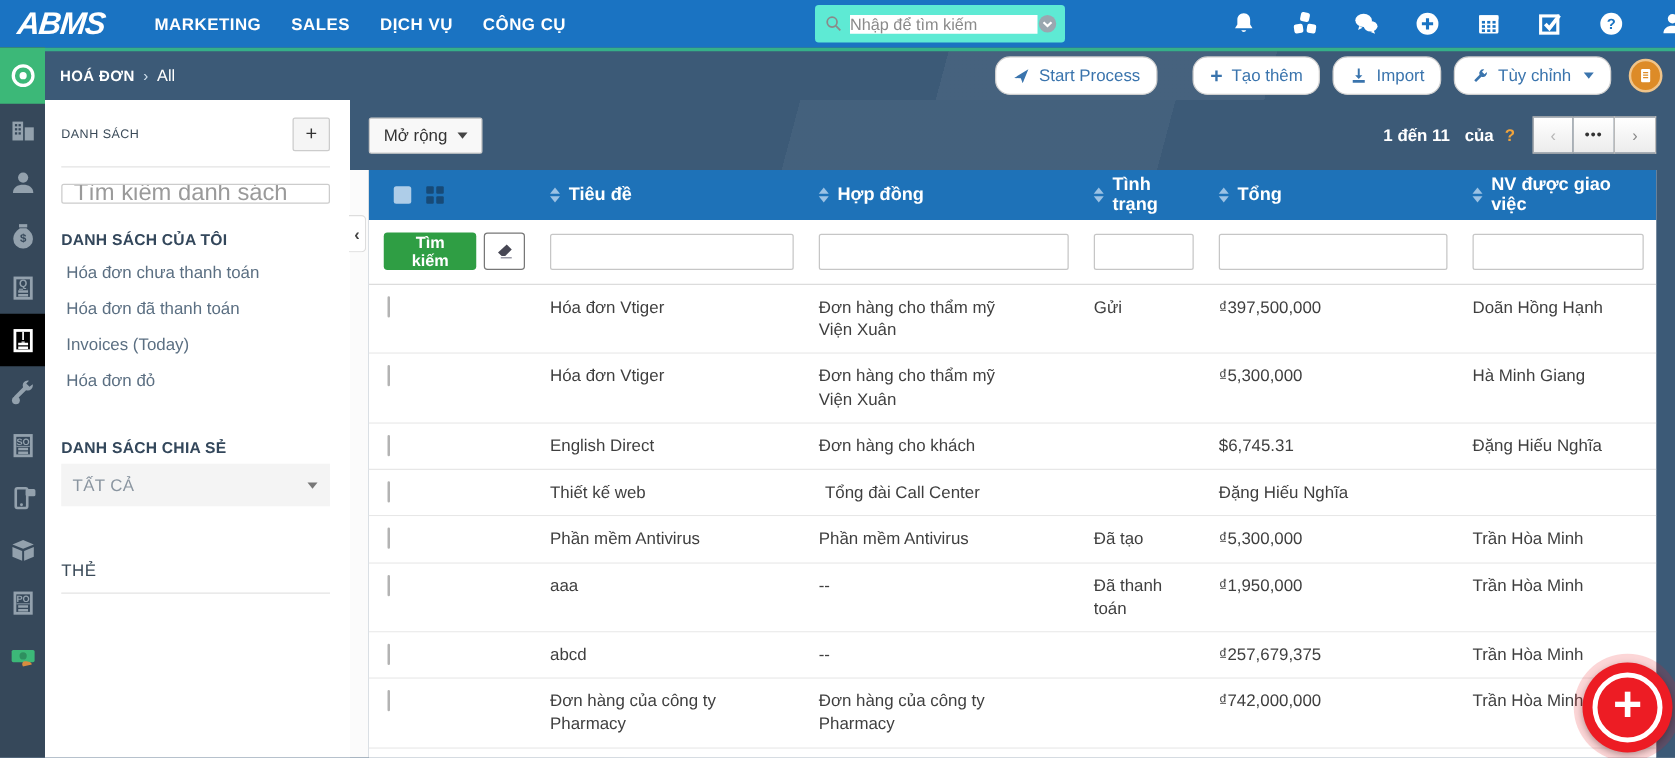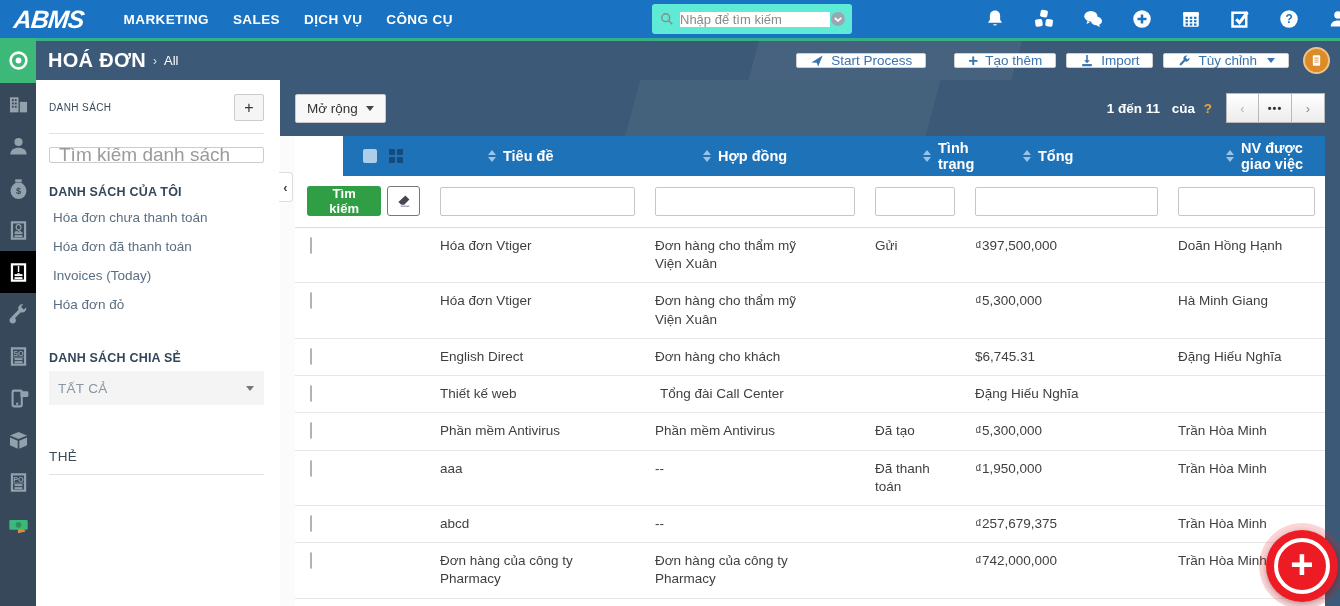--- a/index.html
+++ b/index.html
@@ -20,25 +20,25 @@
   .nav-search input::placeholder { color:#8a8a8a; }
   .nav-right { margin-left:auto; display:flex; align-items:center; gap:29px; padding-right:0;
     margin-right:-8px; }
   .nav-ic { width:20px; height:20px; flex:0 0 auto; cursor:pointer; }
 
   
   .modbar { position:absolute; left:36px; top:38px; width:1304px; height:42px;
     background:#3c5a77; border-top:3px solid #35b089; display:flex; align-items:center;
     padding:0 10px 0 12px; z-index:20;
     background-image:linear-gradient(105deg, rgba(255,255,255,0) 55%, rgba(255,255,255,.05) 55%, rgba(255,255,255,.05) 75%, rgba(255,255,255,0) 75%); }
-  .crumb-module { color:#fff; font-size:20px; font-weight:bold; letter-spacing:.3px; }
+  .crumb-module { color:#fff; font-size:12px; font-weight:bold; letter-spacing:.3px; }
   .crumb-sep { color:#cfe0ee; font-size:12px; margin:0 7px; }
   .crumb-view { color:#fff; font-size:13px; }
   .mod-actions { margin-left:auto; display:flex; align-items:center; gap:10px; }
-  .abtn { height:15px; background:#fff; border:1px solid #cfcfcf; border-radius:2px;
+  .abtn { height:31px; background:#fff; border:1px solid #cfcfcf; border-radius:12px;
     display:flex; align-items:center; gap:7px; padding:0 13px; color:#3a74ad; font-size:13.5px;
     cursor:pointer; white-space:nowrap; }
   .abtn svg { width:14px; height:14px; }
   .abtn .plus-glyph { font-size:17px; font-weight:bold; line-height:1; }
   .caret-dn { width:0; height:0; border-left:4px solid transparent; border-right:4px solid transparent;
     border-top:5px solid #3a74ad; margin-left:3px; }
   .avatar { width:27px; height:27px; border-radius:50%; background:#dd8b27;
     border:2px solid #f0c489; display:flex; align-items:center; justify-content:center;
     margin-left:4px; cursor:pointer; }
 
@@ -90,21 +90,21 @@
   .pgn-btns { display:flex; }
   .pgn-btn { width:33px; height:30px; background:linear-gradient(#ffffff,#ececec);
     border:1px solid #b9b9b9; display:flex; align-items:center; justify-content:center;
     font-size:13px; color:#888; cursor:pointer; }
   .pgn-btn + .pgn-btn { border-left:none; }
   .pgn-btn.dots { color:#333; font-weight:bold; letter-spacing:1px; font-size:11px; }
   .pgn-btn.prev { color:#b5b5b5; }
 
   
   .panel { margin:0 15px; background:#fff; height:470px; overflow:hidden; }
-  .thead { height:40px; background:#1e72b8; display:flex; align-items:center; color:#fff;margin-left:48px; }
+  .thead { height:40px; background:#1e72b8; display:flex; align-items:center; color:#fff; }
   .hcell { display:flex; align-items:center; font-size:14.5px; font-weight:bold; padding:0 10px; }
   .c1 { width:135px; } .c2 { width:215px; } .c3 { width:220px; } .c4 { width:100px; }
   .c5 { width:203px; } .c6 { flex:1; }
   .sort { display:flex; flex-direction:column; gap:2px; margin-right:7px; }
   .sort i { width:0; height:0; border-left:4px solid transparent; border-right:4px solid transparent; }
   .sort .up { border-bottom:5px solid #9cc2e4; }
   .sort .dn { border-top:5px solid #9cc2e4; }
   .selall { width:14px; height:14px; background:#aecde8; border-radius:2px; margin:0 12px 0 6px; cursor:pointer; }
   .gridic { display:grid; grid-template-columns:6px 6px; grid-gap:2px; cursor:pointer; }
   .gridic b { width:6px; height:6px; background:#174a77; border-radius:1px; }

